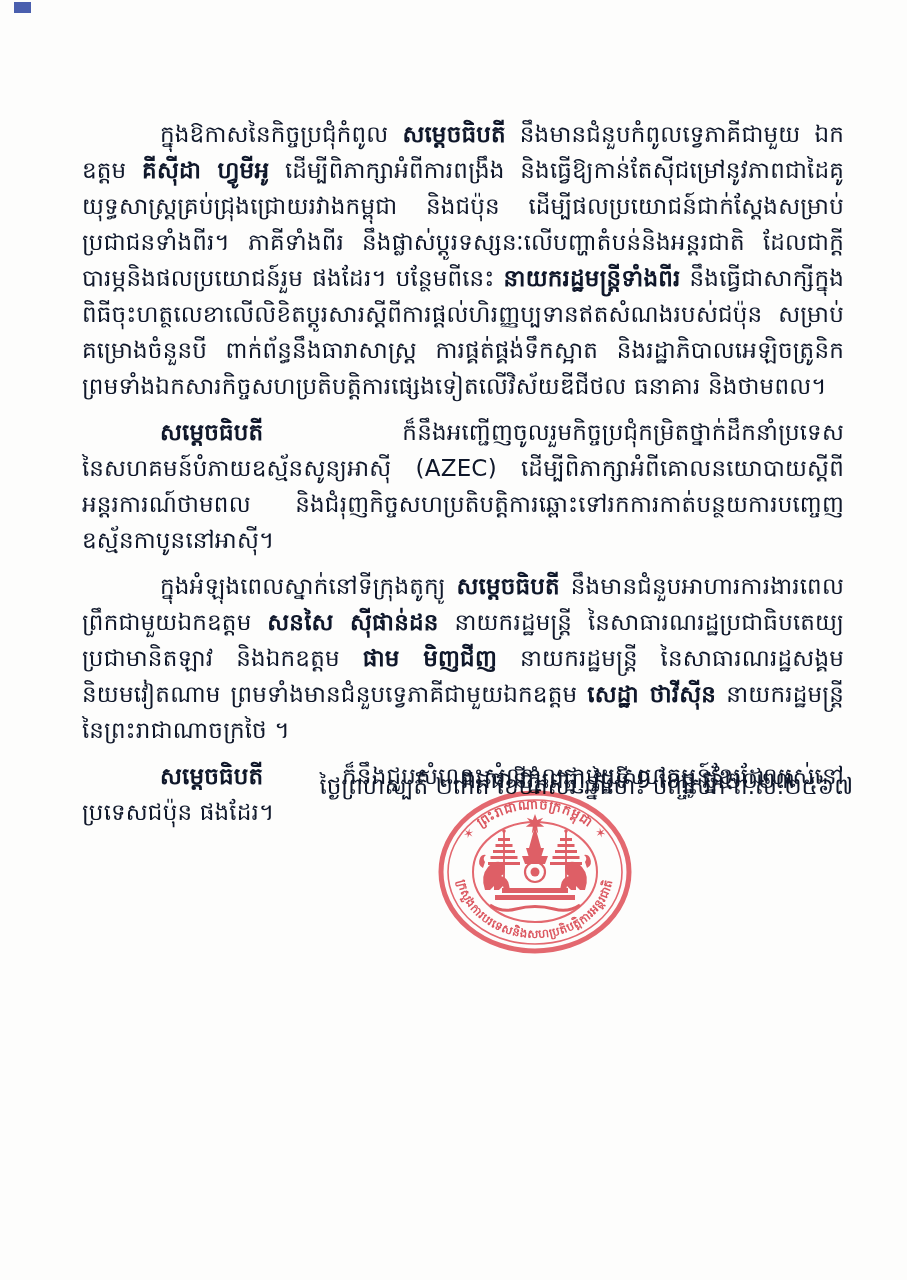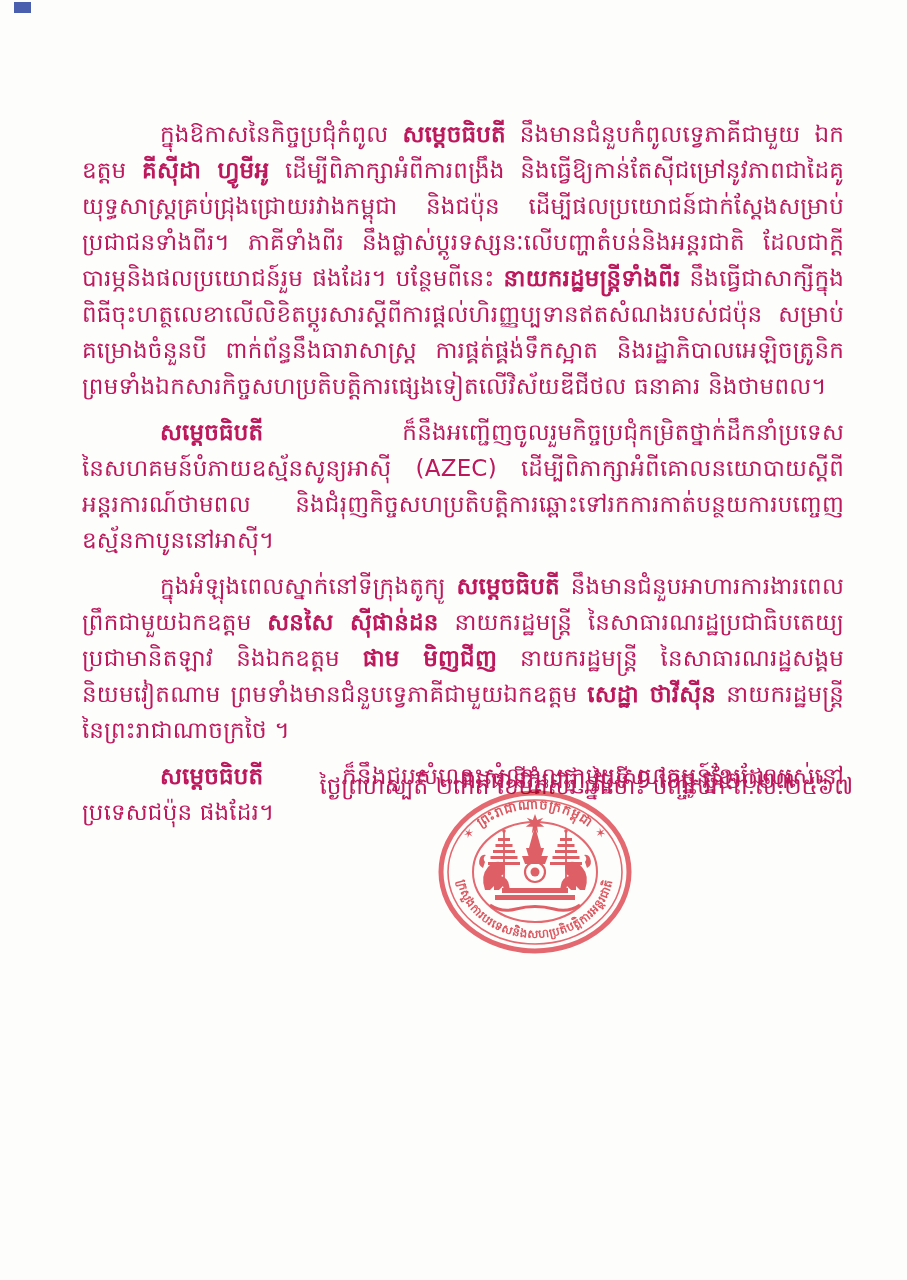--- a/index.html
+++ b/index.html
@@ -3,21 +3,21 @@
 <meta charset="utf-8">
 <style>
   html,body{margin:0;padding:0;}
   body{background:#ffffff;}
   .page{
     position:relative;
     width:907px;height:1280px;
     background:#fdfdfc;
     overflow:hidden;
     font-family:"DejaVu Sans","Liberation Serif",sans-serif;
-    color:#be185d;
+    color:#0f172a;
   }
   .corner-mark{
     position:absolute;left:14px;top:2px;width:17px;height:11px;
     background:#4a5fae;
   }
   .letter-body{
     position:absolute;left:82px;top:116px;width:762px;
     font-size:23px;line-height:36px;
     text-align:justify;
     letter-spacing:0.2px;

